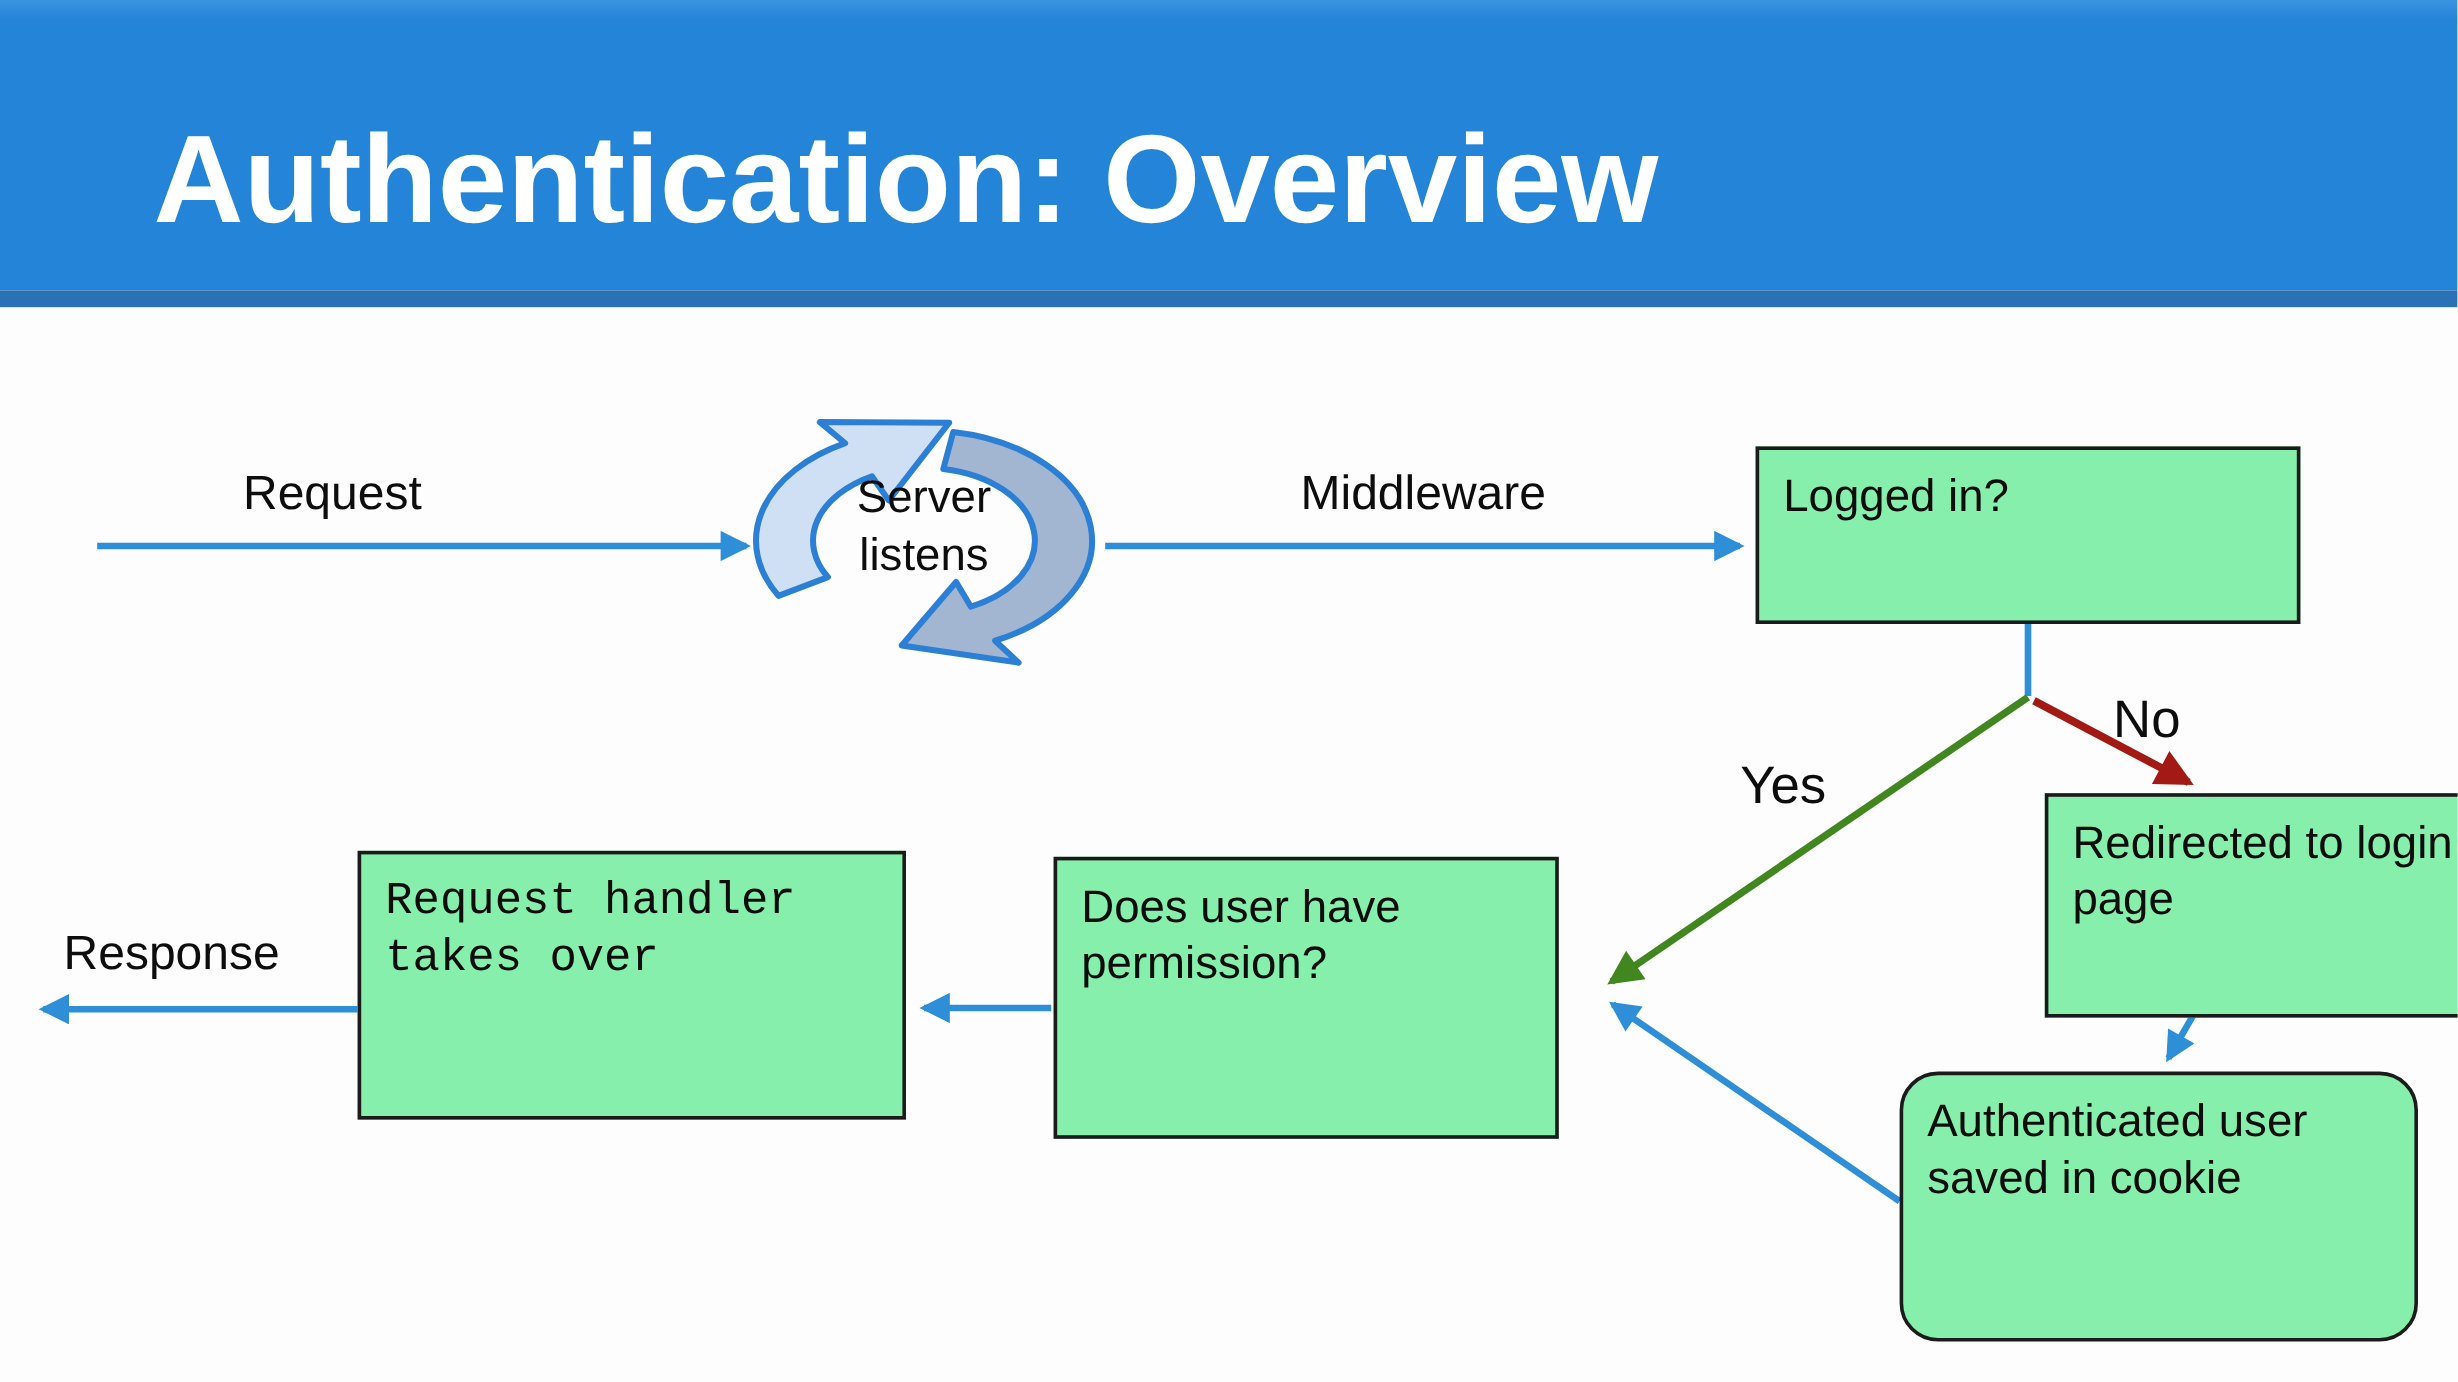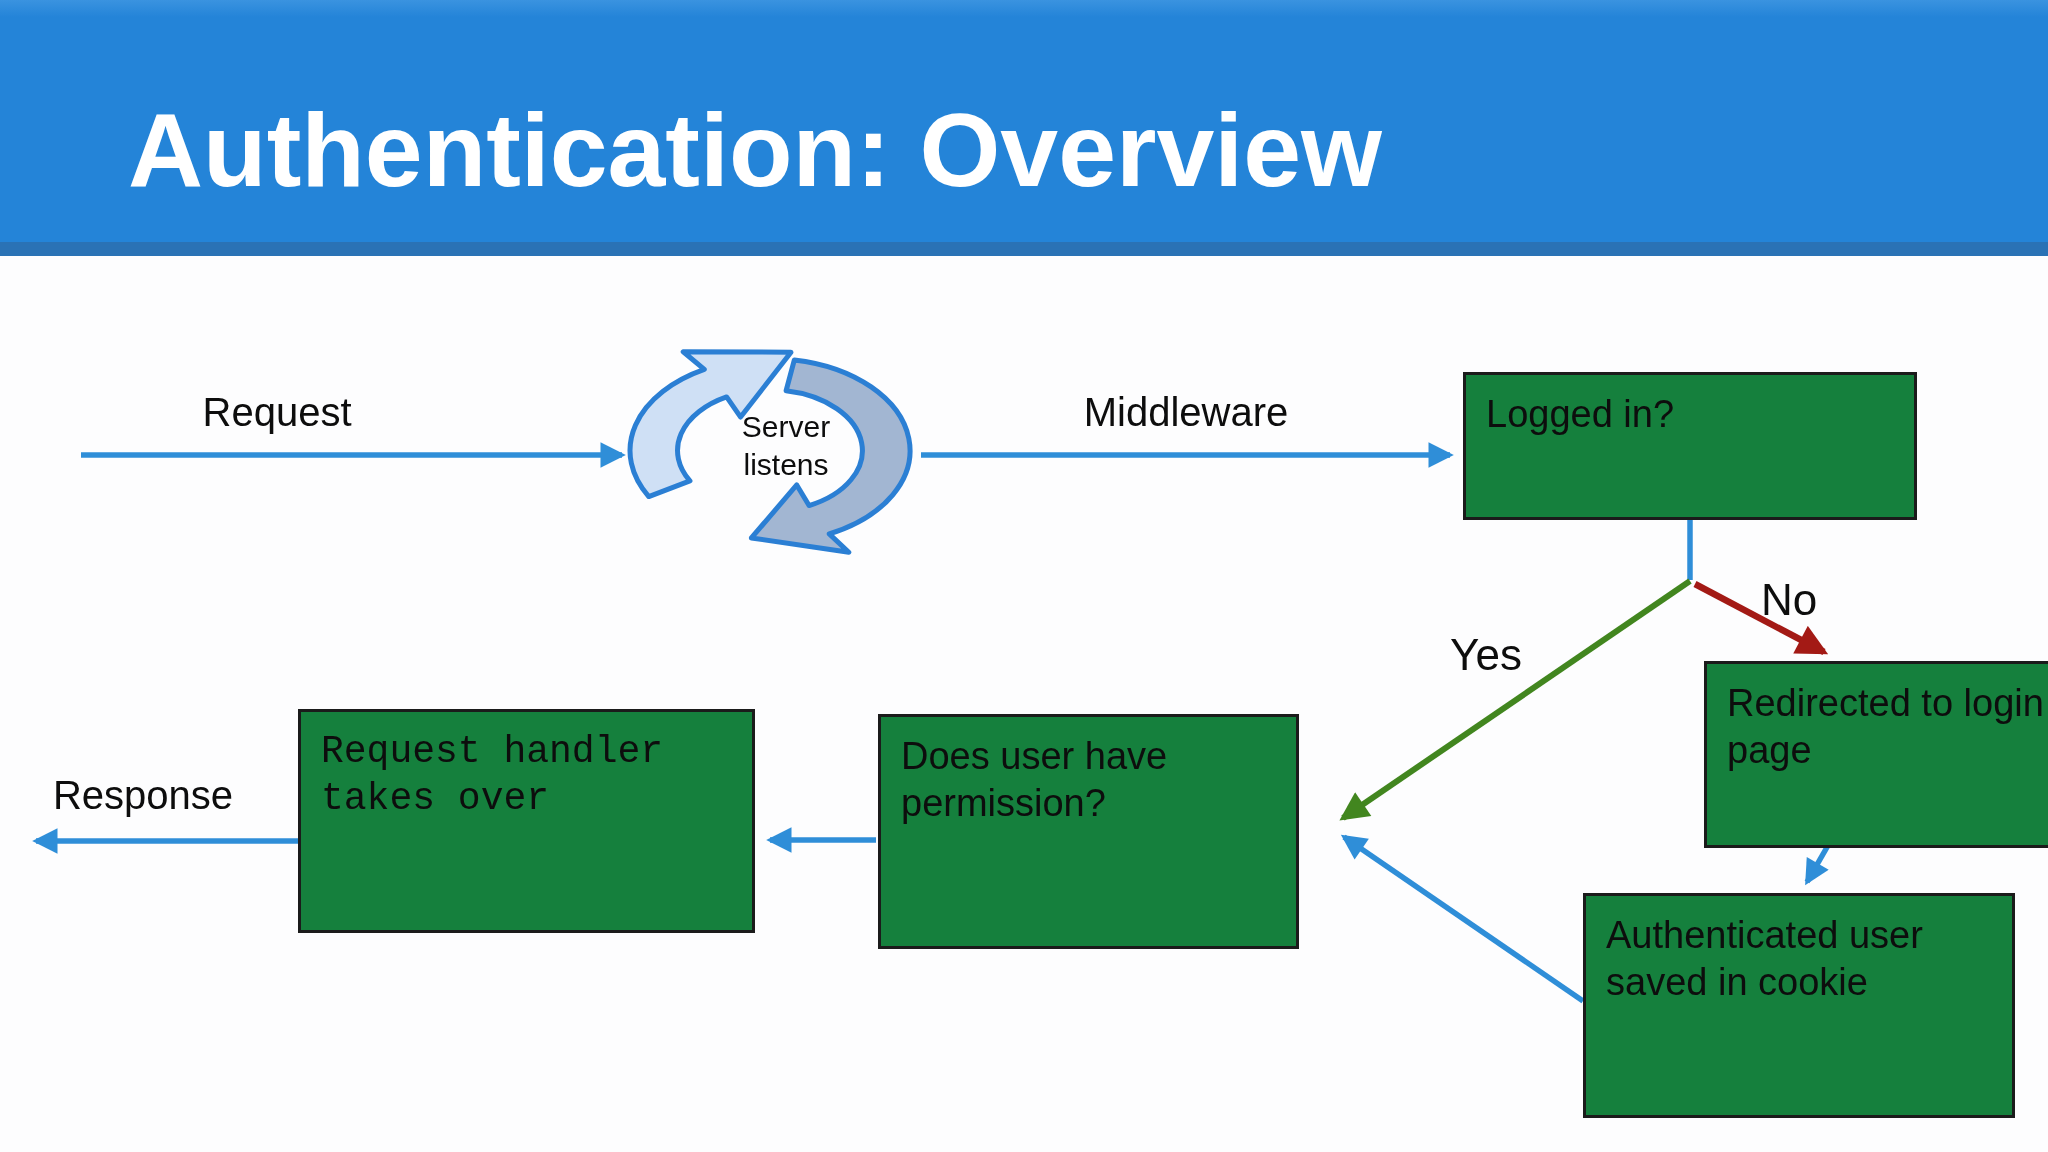--- a/index.html
+++ b/index.html
@@ -36,56 +36,55 @@
   .canvas {
     position: absolute; left: 0; top: 256px;
     width: 2048px; height: 896px;
   }
   .canvas > svg { position: absolute; left: 0; top: 0; }
 
   
   .node {
     position: absolute;
     box-sizing: border-box;
-    background: #15803d;
+    background: #86efac;
     border: 3px solid #1b1b1b;
     color: #0d0d0d;
     font-size: 38px;
     line-height: 1.24;
     padding: 16px 16px 14px 20px;
   }
   .node-logged-in       { left: 1463px; top: 116px; width: 454px; height: 148px; }
   .node-redirect-login  { left: 1704px; top: 405px; width: 372px; height: 187px; }
-  .node-auth-cookie     { left: 1583px; top: 637px; width: 432px; height: 225px; }
+  .node-auth-cookie     { left: 1583px; top: 637px; width: 432px; height: 225px; border-radius: 32px; }
   .node-permission      { left:  878px; top: 458px; width: 421px; height: 235px; }
   .node-request-handler { left:  298px; top: 453px; width: 457px; height: 224px; font-family: Liberation Mono, monospace; }
 
   
   .edge-label {
     position: absolute;
     transform: translate(-50%, -50%);
     color: #0d0d0d;
     font-size: 40px;
     white-space: nowrap;
   }
   .label-request    { left:  277px; top: 156px; text-align: right; }
   .label-middleware { left: 1162px; top: 156px; margin-left: 24px; }
   .label-response   { left:  143px; top: 539px; }
   .label-yes        { left: 1486px; top: 399px; font-size: 44px; }
   .label-no         { left: 1789px; top: 344px; font-size: 44px; }
 
   
   .server-label {
-    position: absolute; left: 770px; top: 152px;
+    position: absolute; left: 770px; top: 136px;
     transform: translateX(-50%);
     text-align: center;
     color: #0d0d0d;
-    font-size: 30px;
+    font-size: 38px;
     line-height: 1.26;
-    margin-left: 16px;
   }
 </style>
 </head>
 <body>
 
 <div class="slide">
 
   <div class="banner"></div>
   <div class="banner-strip"></div>
   <div class="slide-title">Authentication: Overview</div>

